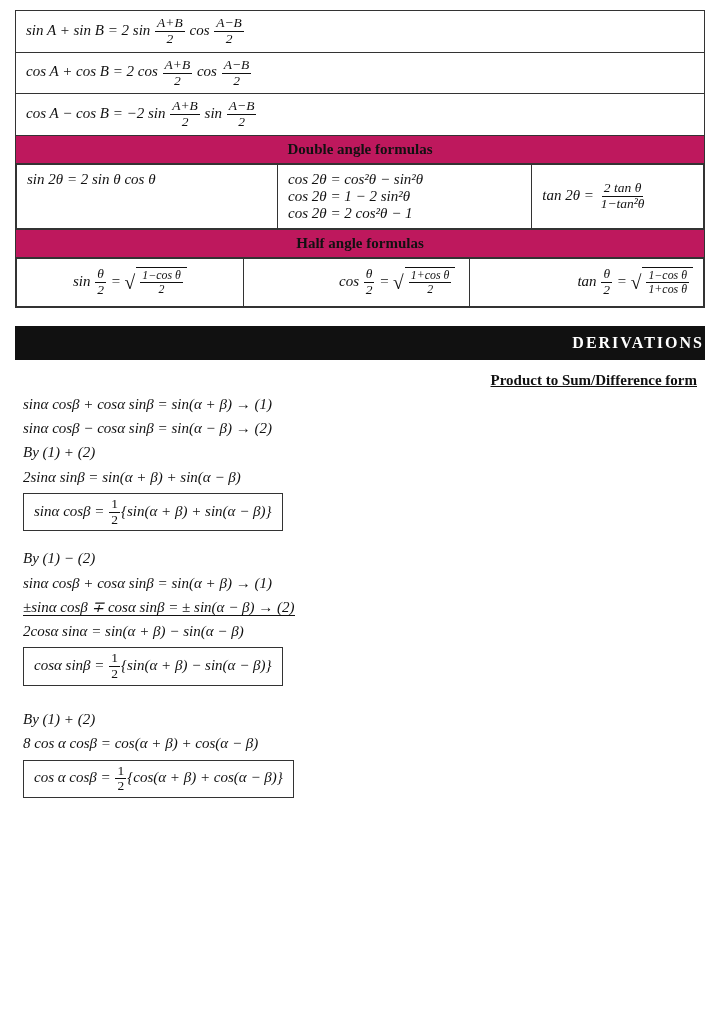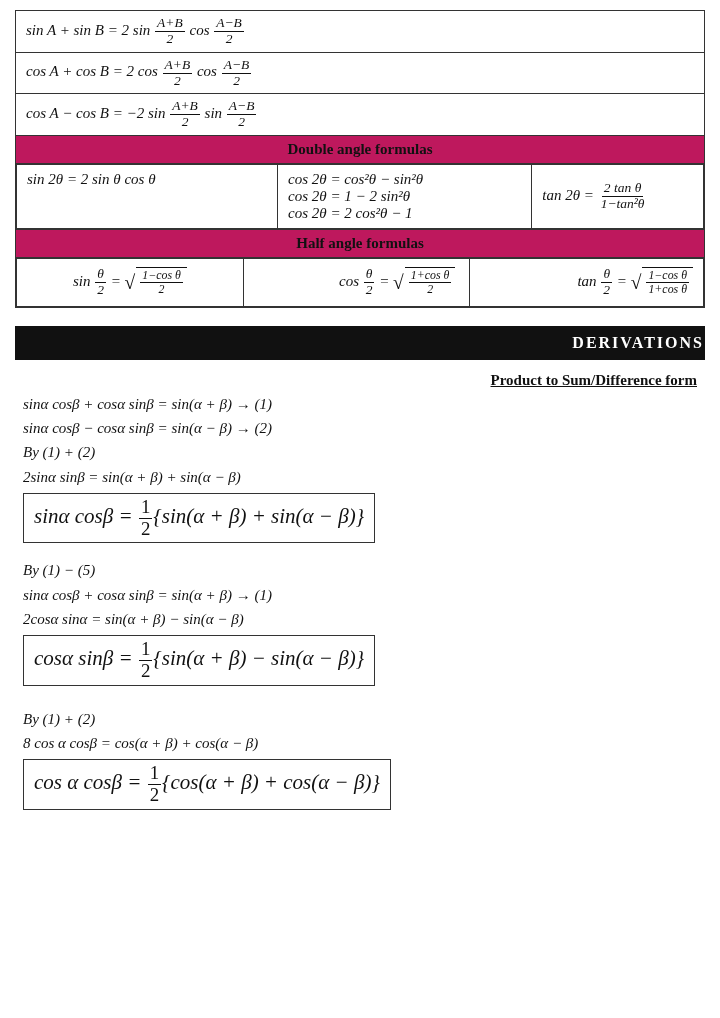--- a/index.html
+++ b/index.html
@@ -92,21 +92,21 @@
       line-height: 1.55;
       margin-bottom: 1px;
     }
 
     .boxed {
       display: inline-block;
       border: 1.5px solid #333;
       padding: 3px 10px;
       margin: 3px 0 6px 0;
       font-style: italic;
-      font-size: 21px;
+      font-size: 15px;
     }
 
     .gap { margin-top: 10px; }
     .gap2 { margin-top: 16px; }
   </style>
 </head>
 <body>
 
 <table class="formulas-table">
 
@@ -293,24 +293,27 @@
     <span class="boxed">
       <i>sinα cosβ =
       <span class="frac" style="font-style:normal;">
         <span class="num">1</span>
             <span class="den">2</span>
       </span>{sin(α + β) + sin(α − β)}</i>
     </span>
   </div>
 
   <div class="italic-line gap">
-    <i>By (1) − (5)</i>
+    <i>By (1) − (2)</i>
   </div>
   <div class="italic-line">
     <i>sinα cosβ + cosα sinβ = sin(α + β) → (1)</i>
+  </div>
+  <div class="italic-line">
+    <i><span style="border-bottom:1px solid #111;">±sinα cosβ ∓ cosα sinβ = ± sin(α − β) → (2)</span></i>
   </div>
   <div class="italic-line">
     <i>2cosα sinα = sin(α + β) − sin(α − β)</i>
   </div>
 
   <div>
     <span class="boxed">
       <i>cosα sinβ =
       <span class="frac" style="font-style:normal;">
         <span class="num">1</span>

